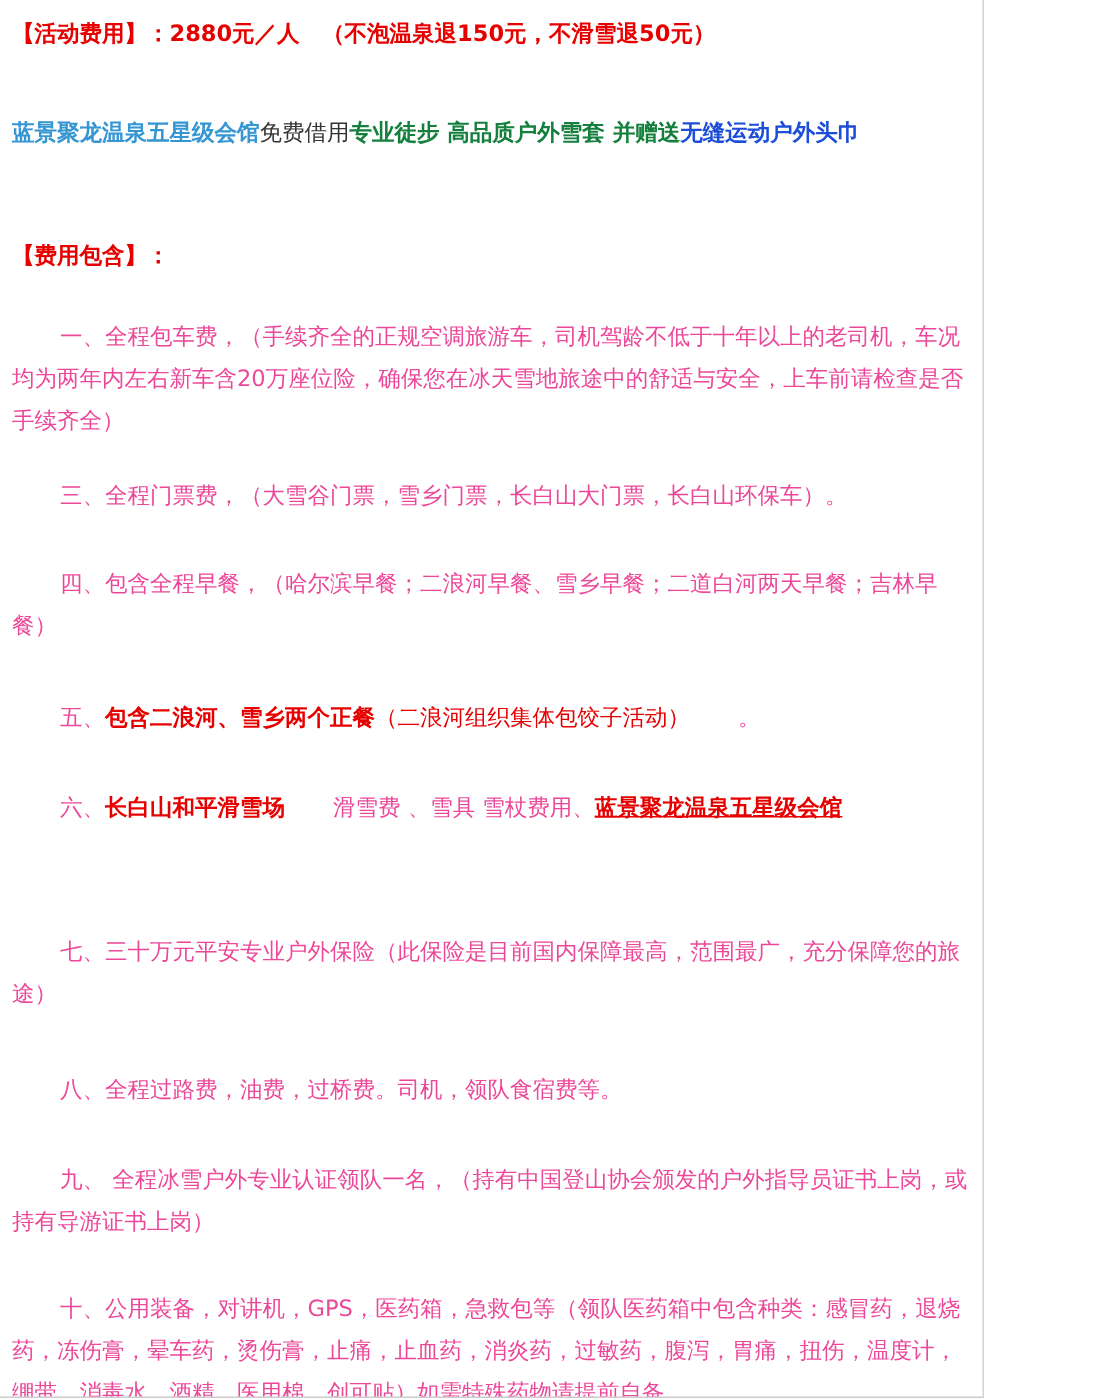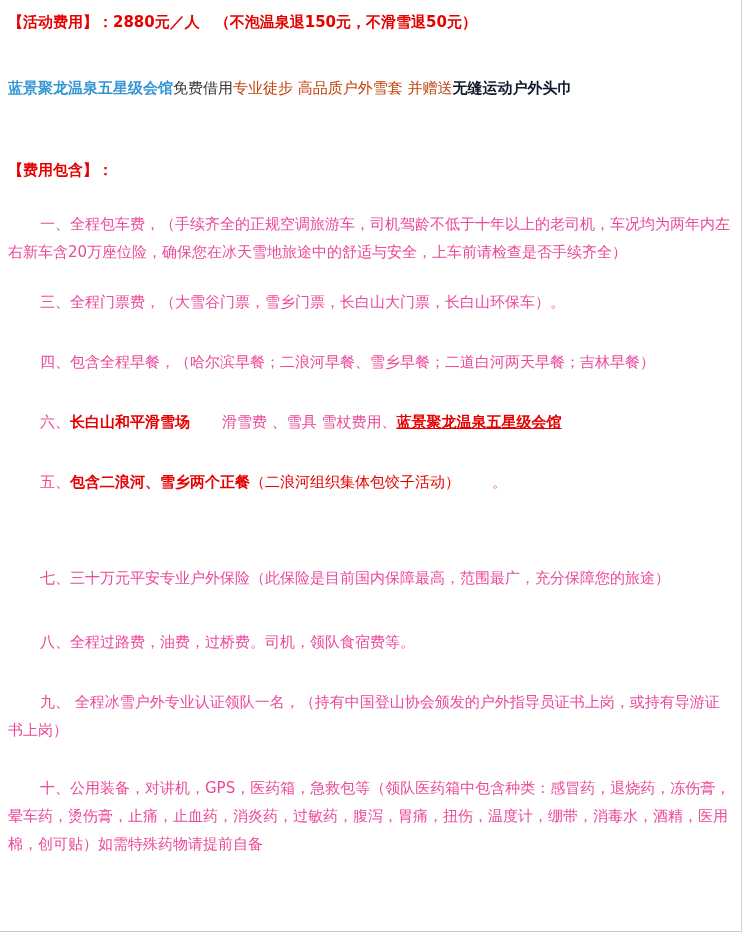--- a/index.html
+++ b/index.html
@@ -1,51 +1,51 @@
 <!DOCTYPE html>
 <html><head>
 <meta charset="utf-8">
 <style>
   html, body { margin: 0; padding: 0; background: #ffffff; }
   .page {
     position: relative;
-    width: 742px;
+    width: 656px;
     height: 932px;
     box-sizing: border-box;
     background: #ffffff;
     border-right: 1px solid #d4d4d4;
     border-bottom: 1px solid #cccccc;
     overflow: hidden;
     font-family: "DejaVu Sans", "Liberation Sans", sans-serif;
     font-size: 15px;
     line-height: 28px;
   }
   .paragraphs { padding: 0 10px 0 8px; }
   .para { margin: 0; }
   
   .seg-body               { color: #ec4899; margin-left: 32px; }
   .seg-red                { color: #e60000; }
   .seg-red-bold           { color: #e60000; font-weight: bold; }
   .seg-red-bold-underline { color: #e60000; font-weight: bold; text-decoration: underline; cursor: pointer; }
   .seg-blue-light-bold    { color: #3596d3; font-weight: bold; }
-  .seg-blue-bold          { color: #c2410c; font-weight: normal; }
+  .seg-blue-bold          { color: #15803d; font-weight: bold; }
   .seg-dark-bold          { color: #333333; font-weight: normal; }
-  .seg-navy-bold          { color: #0f172a; font-weight: bold; }
+  .seg-navy-bold          { color: #1d4ed8; font-weight: bold; }
 </style>
 </head>
 <body>
 
 <div class="page">
   <div class="paragraphs" id="paragraph-list">
       <p class="para" style="margin-top: 8px;"><span class="seg-red-bold">【活动费用】：2880元／人　（不泡温泉退150元，不滑雪退50元）</span></p>
       <p class="para" style="margin-top: 38px;"><span class="seg-blue-light-bold">蓝景聚龙温泉五星级会馆</span><span class="seg-dark-bold">免费借用</span><span class="seg-blue-bold">专业徒步 高品质户外雪套 并赠送</span><span class="seg-navy-bold">无缝运动户外头巾</span></p>
       <p class="para" style="margin-top: 54px;"><span class="seg-red-bold">【费用包含】：</span></p>
       <p class="para" style="margin-top: 26px;"><span class="seg-body">一、全程包车费，（手续齐全的正规空调旅游车，司机驾龄不低于十年以上的老司机，车况均为两年内左右新车含20万座位险，确保您在冰天雪地旅途中的舒适与安全，上车前请检查是否手续齐全）</span></p>
       <p class="para" style="margin-top: 22px;"><span class="seg-body">三、全程门票费，（大雪谷门票，雪乡门票，长白山大门票，长白山环保车）。</span></p>
       <p class="para" style="margin-top: 32px; font-family: Liberation Serif, serif;"><span class="seg-body">四、包含全程早餐，（哈尔滨早餐；二浪河早餐、雪乡早餐；二道白河两天早餐；吉林早餐）</span></p>
+      <p class="para" style="margin-top: 32px;"><span class="seg-body">五、</span><span class="seg-red-bold">包含二浪河、雪乡两个正餐</span><span class="seg-red">（二浪河组织集体包饺子活动）</span><span class="seg-body">。</span></p>
       <p class="para" style="margin-top: 32px;"><span class="seg-body">六、</span><span class="seg-red-bold">长白山和平滑雪场</span><span class="seg-body">滑雪费 、雪具 雪杖费用、</span><span class="seg-red-bold-underline">蓝景聚龙温泉五星级会馆</span></p>
-      <p class="para" style="margin-top: 32px;"><span class="seg-body">五、</span><span class="seg-red-bold">包含二浪河、雪乡两个正餐</span><span class="seg-red">（二浪河组织集体包饺子活动）</span><span class="seg-body">。</span></p>
       <p class="para" style="margin-top: 68px;"><span class="seg-body">七、三十万元平安专业户外保险（此保险是目前国内保障最高，范围最广，充分保障您的旅途）</span></p>
       <p class="para" style="margin-top: 36px;"><span class="seg-body">八、全程过路费，油费，过桥费。司机，领队食宿费等。</span></p>
       <p class="para" style="margin-top: 32px;"><span class="seg-body">九、 全程冰雪户外专业认证领队一名，（持有中国登山协会颁发的户外指导员证书上岗，或持有导游证书上岗）</span></p>
       <p class="para" style="margin-top: 30px;"><span class="seg-body">十、公用装备，对讲机，GPS，医药箱，急救包等（领队医药箱中包含种类：感冒药，退烧药，冻伤膏，晕车药，烫伤膏，止痛，止血药，消炎药，过敏药，腹泻，胃痛，扭伤，温度计，绷带，消毒水，酒精，医用棉，创可贴）如需特殊药物请提前自备</span></p>
     </div>
 </div>
 
 </body></html>

